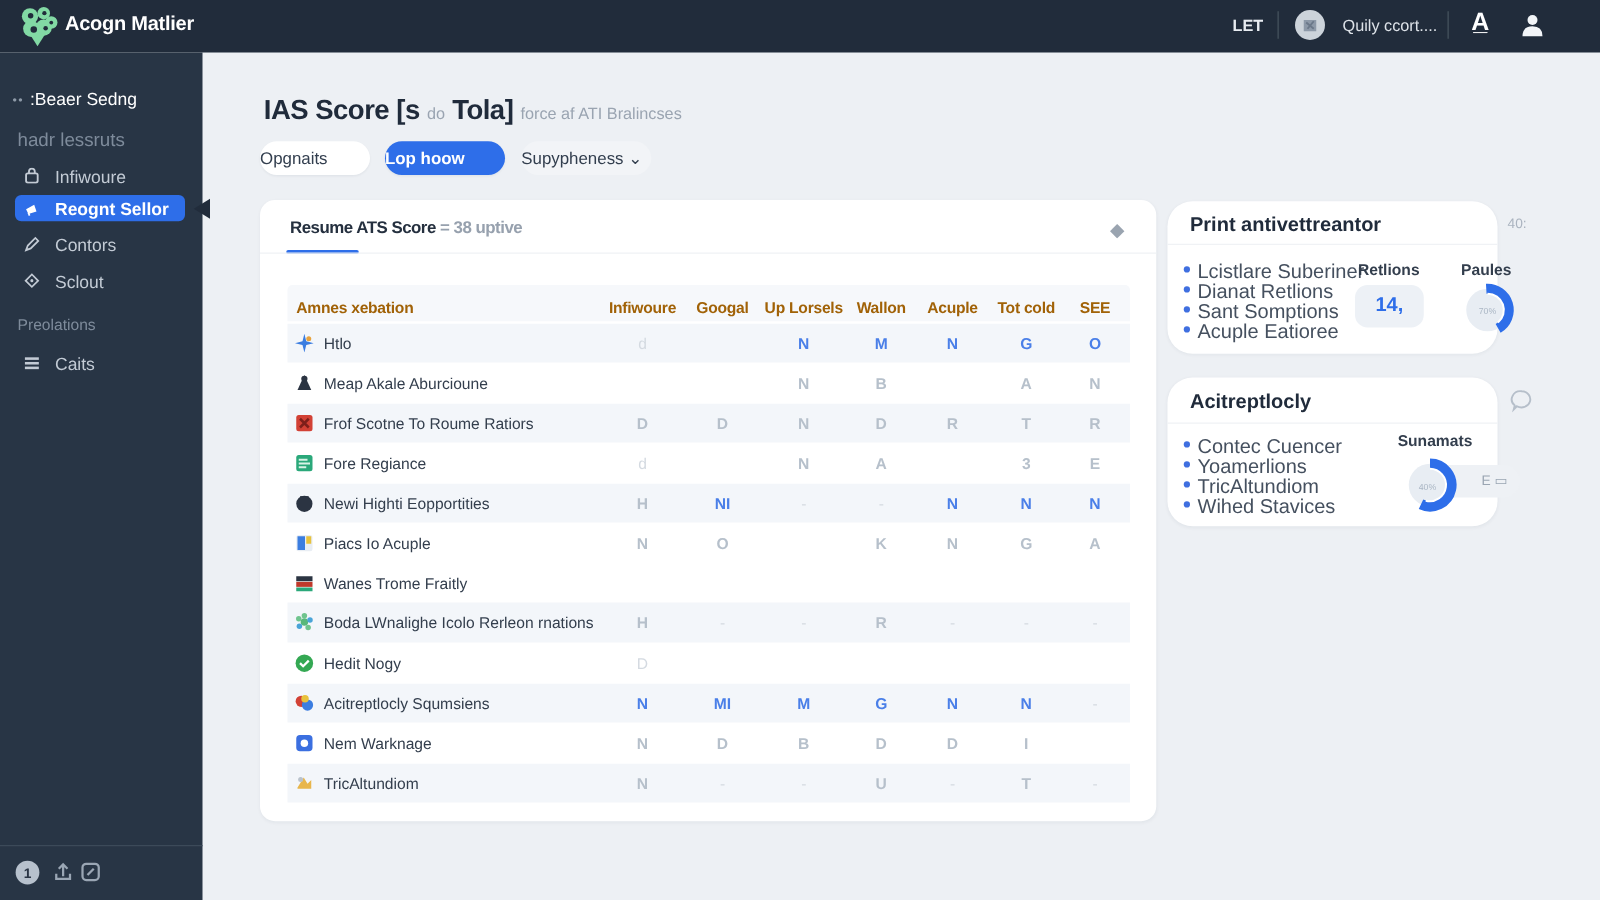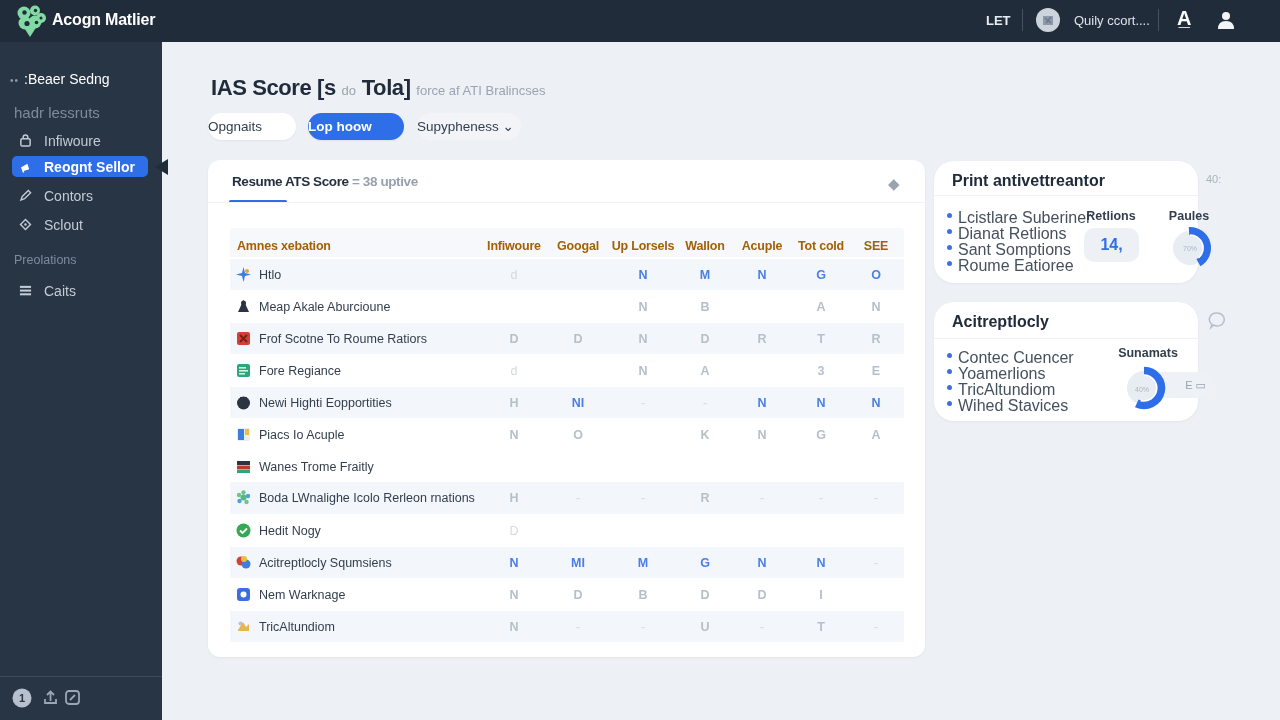--- a/index.html
+++ b/index.html
@@ -336,21 +336,21 @@
     </div>
 </div>
 
 <div class="rcard" id="rc1">
   <div class="rc-title">Print antivettreantor</div>
   <div id="num40">40:</div>
   <div class="rc-div" style="top:34px"></div>
   <div class="bul" style="top:48px">Lcistlare Suberiner</div>
   <div class="bul" style="top:64px">Dianat Retlions</div>
   <div class="bul" style="top:80px">Sant Somptions</div>
-  <div class="bul" style="top:96px">Roume Eatioree</div>
+  <div class="bul" style="top:96px">Acuple Eatioree</div>
   <div class="rc-lab" style="left:177px;top:44px">Retlions</div>
   <div id="apbox">14,</div>
   <div class="rc-lab" style="left:255px;top:44px">Paules</div>
   <svg class="abs" style="left:232px;top:60px" width="52" height="52" viewBox="0 0 52 52">
     <circle cx="24" cy="27" r="17" fill="#e8edf3"></circle>
     <text x="24" y="30" font-size="7" fill="#aab6c4" text-anchor="middle">70%</text>
     <path d="M23 10 A17 17 0 0 1 32.5 41.7" fill="none" stroke="#2e6ee9" stroke-width="8"></path>
     <path d="M24 14 A13 13 0 0 1 32.4 37" fill="none" stroke="#fff" stroke-width="1.6"></path>
   </svg>
 </div>

